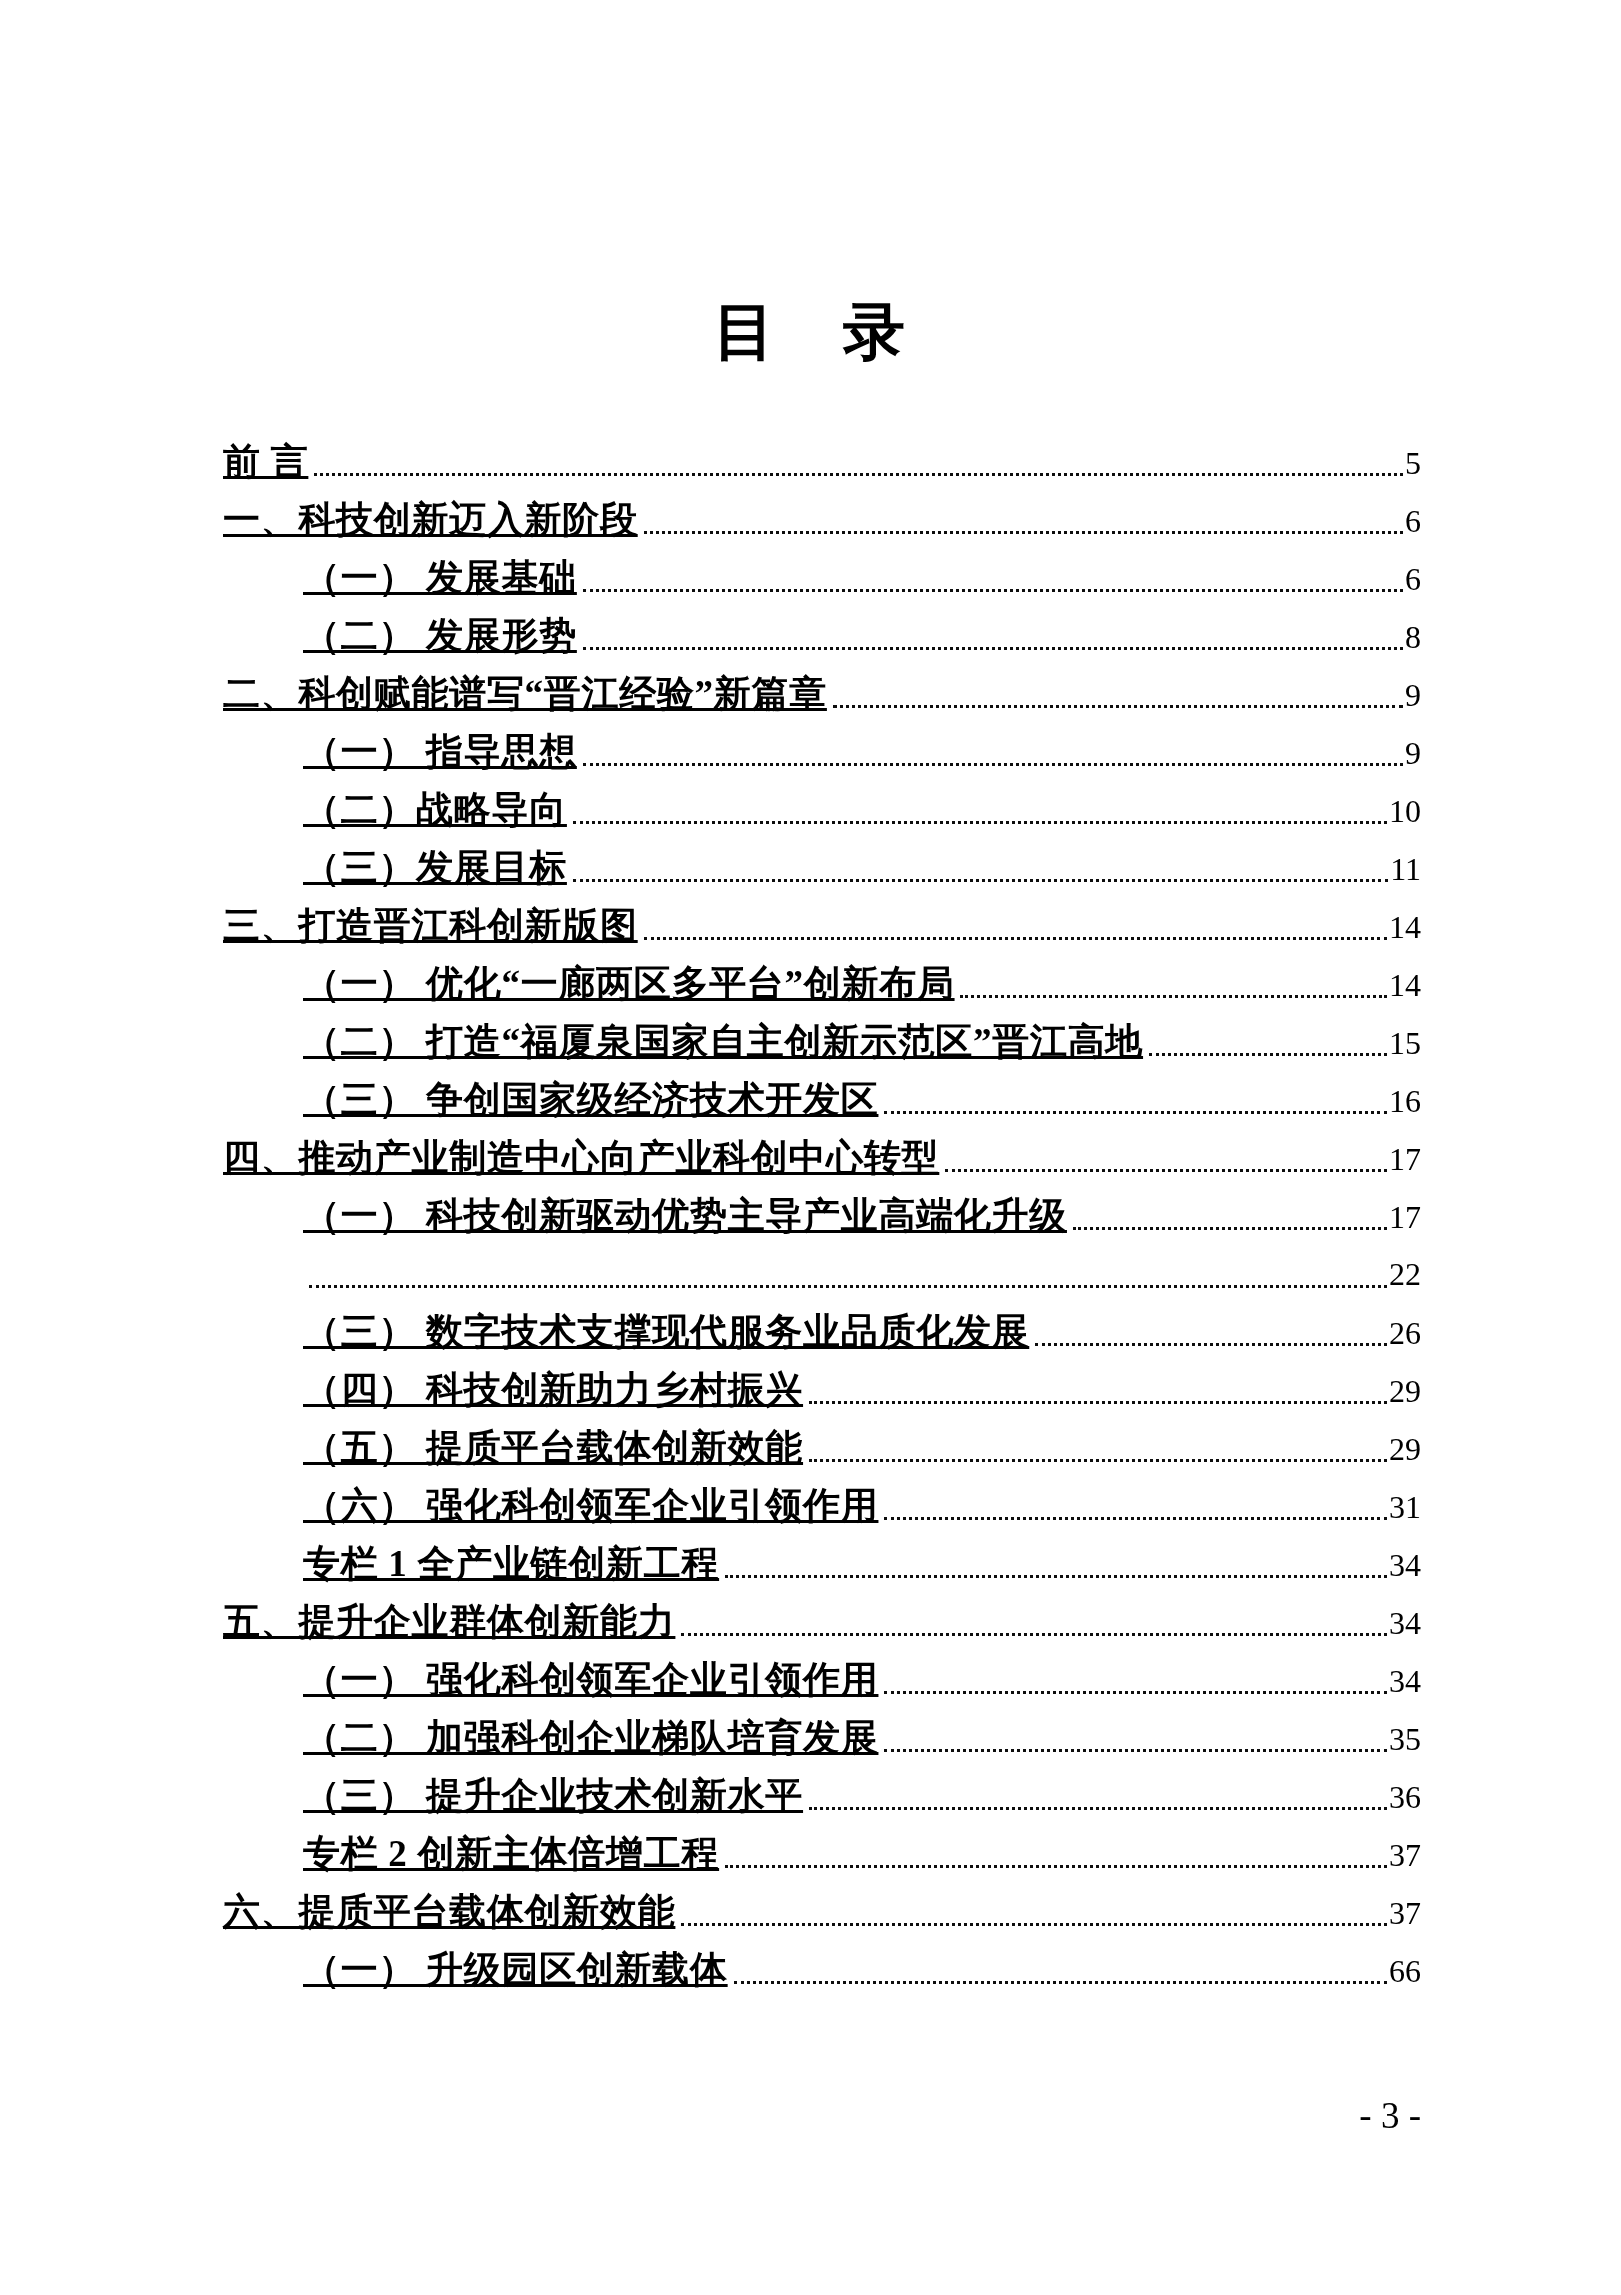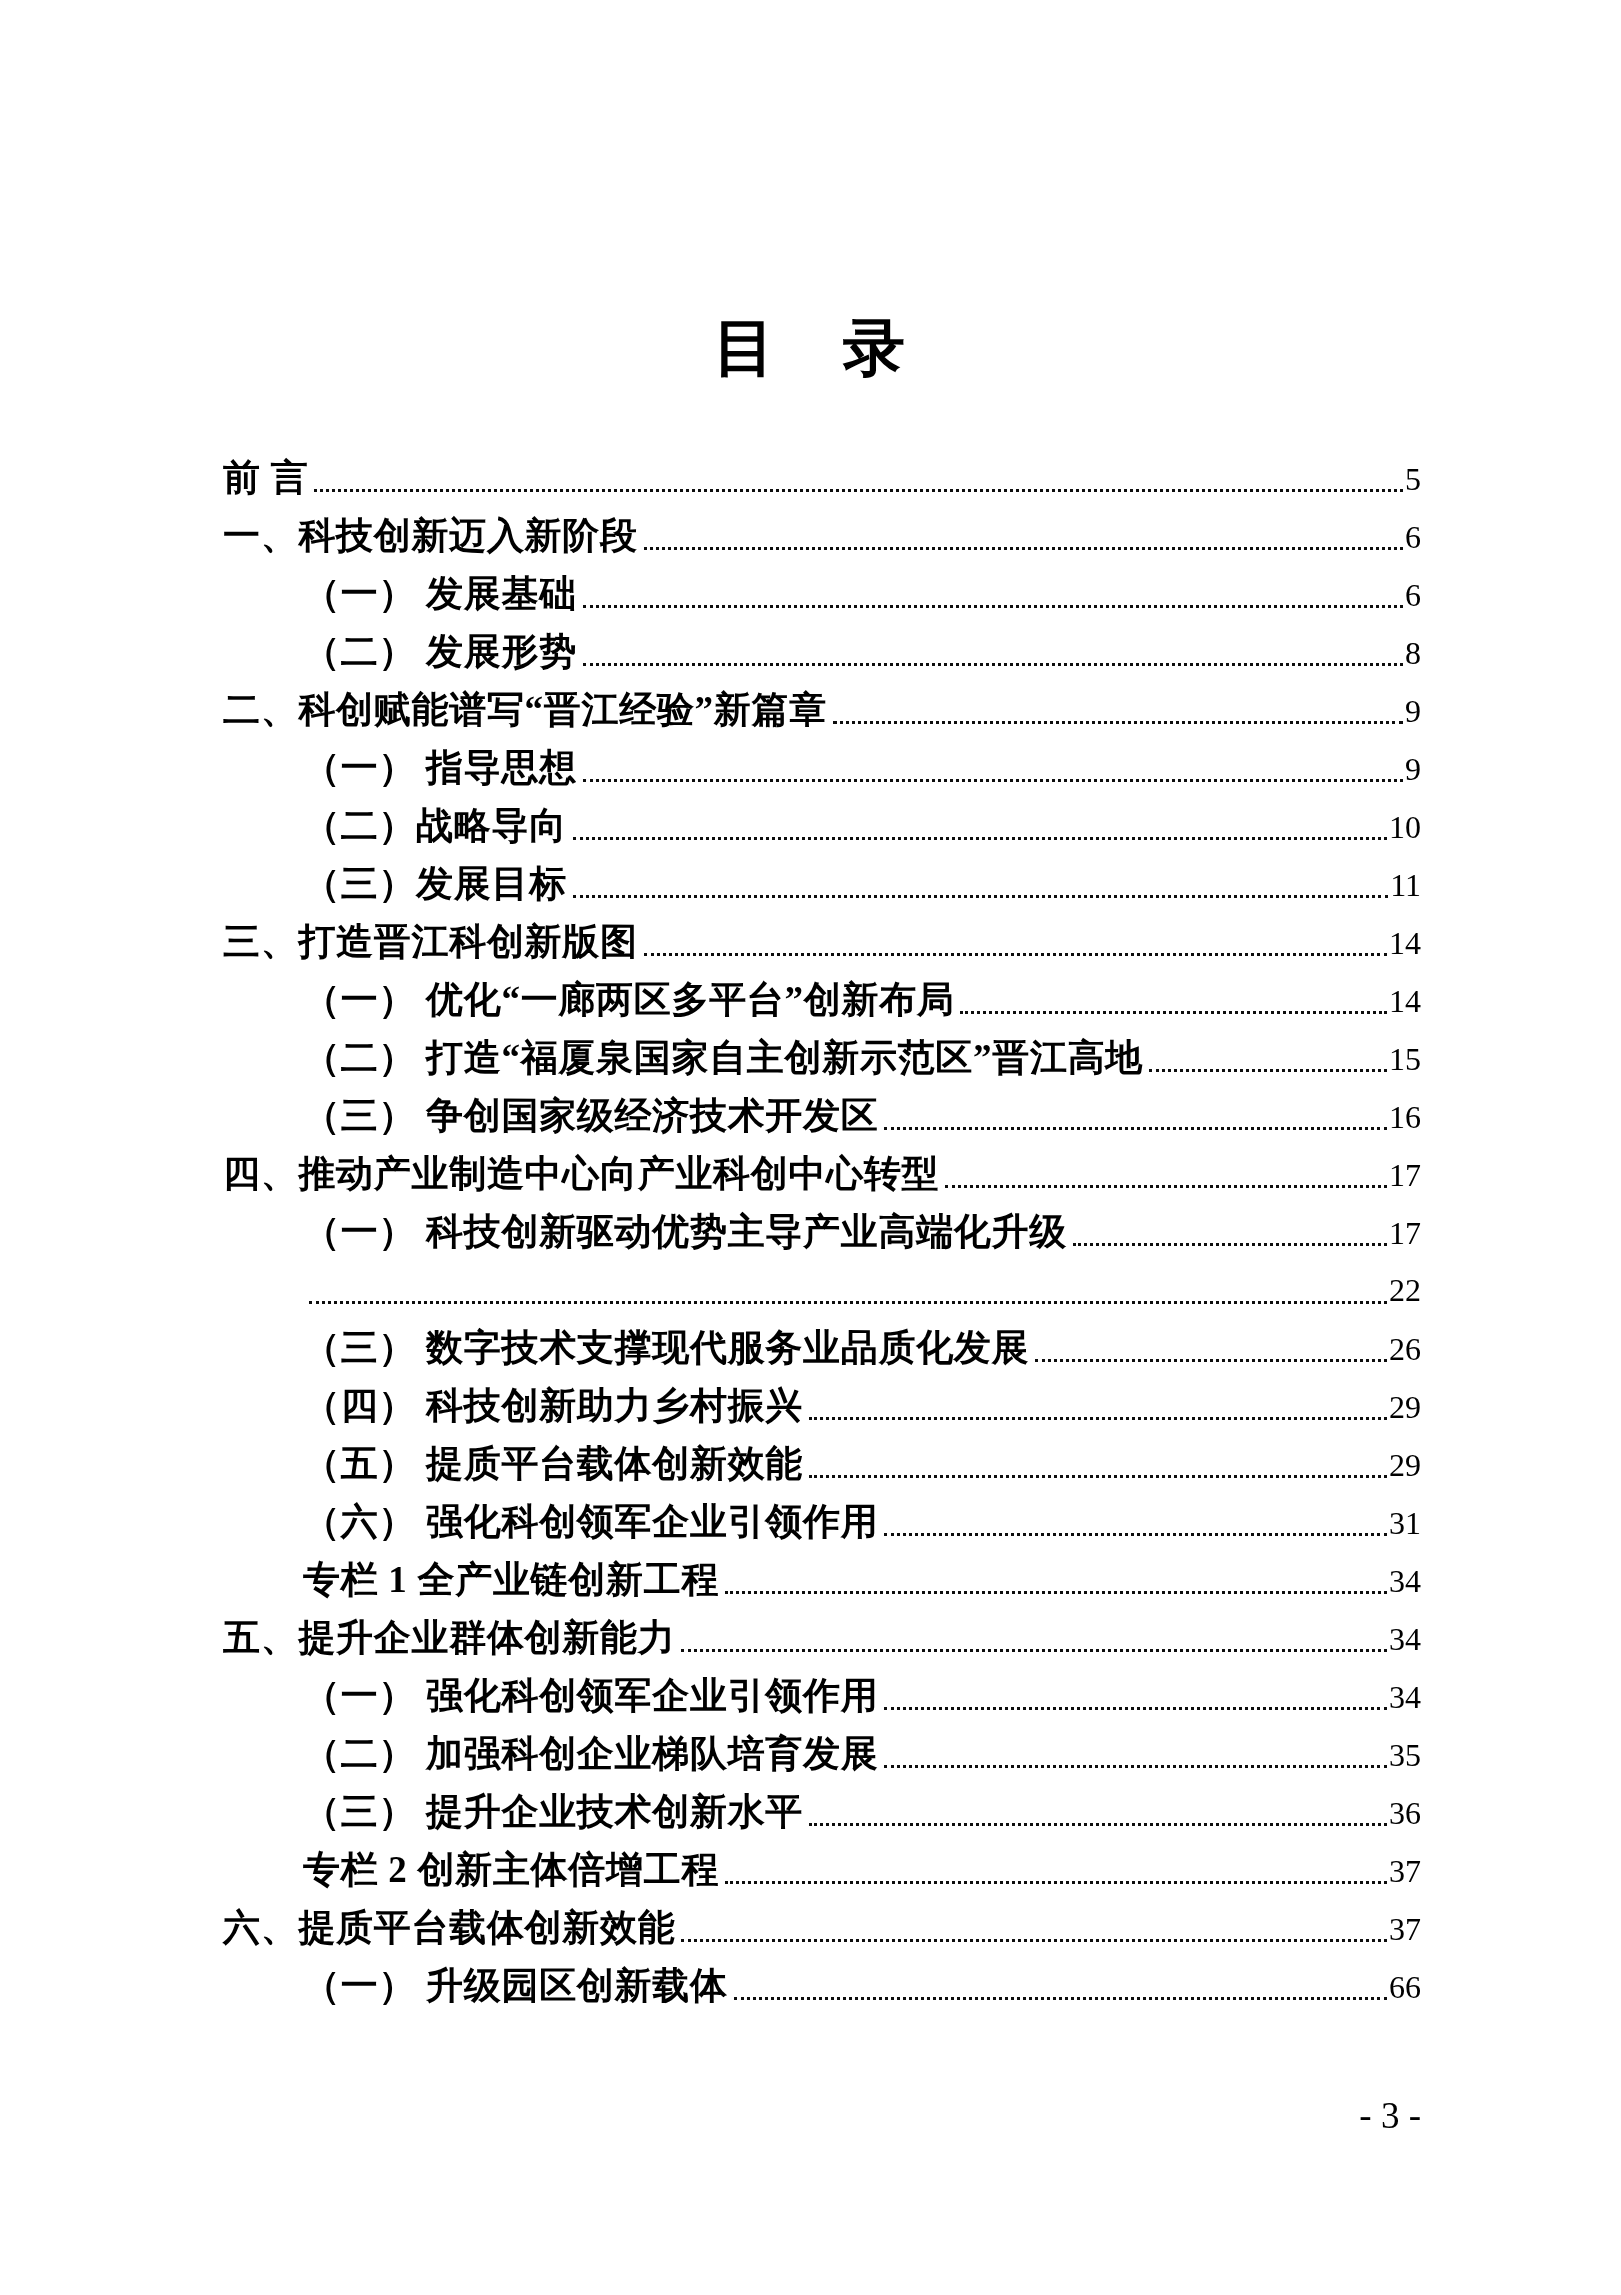--- a/index.html
+++ b/index.html
@@ -13,21 +13,21 @@
     color: #000000;
     font-family: "Liberation Serif", serif;
     position: relative;
     overflow: hidden;
   }
   .page {
     position: absolute;
     inset: 0;
   }
   .doc-title {
-    margin: 16px;
+    margin: 0;
     padding-top: 296px;
     text-align: center;
     font-size: 62px;
     line-height: 73px;
     font-weight: bold;
     word-spacing: 47px;
     letter-spacing: 2.6px;
     white-space: nowrap;
   }
   .toc {
@@ -42,20 +42,21 @@
     line-height: 58px;
   }
   .toc-row.lvl1 {
     padding-left: 80px;
   }
   .toc-label {
     font-size: 37px;
     font-weight: bold;
     white-space: nowrap;
     letter-spacing: 0.7px;
+    text-decoration: underline;
   }
   .dot-leader {
     flex: 1 1 auto;
     align-self: flex-end;
     height: 0;
     border-bottom: 3.3px dotted #0d0d0d;
     margin: 0 2px 15px 5.9px;
     min-width: 19.7px;
   }
   .toc-page {

